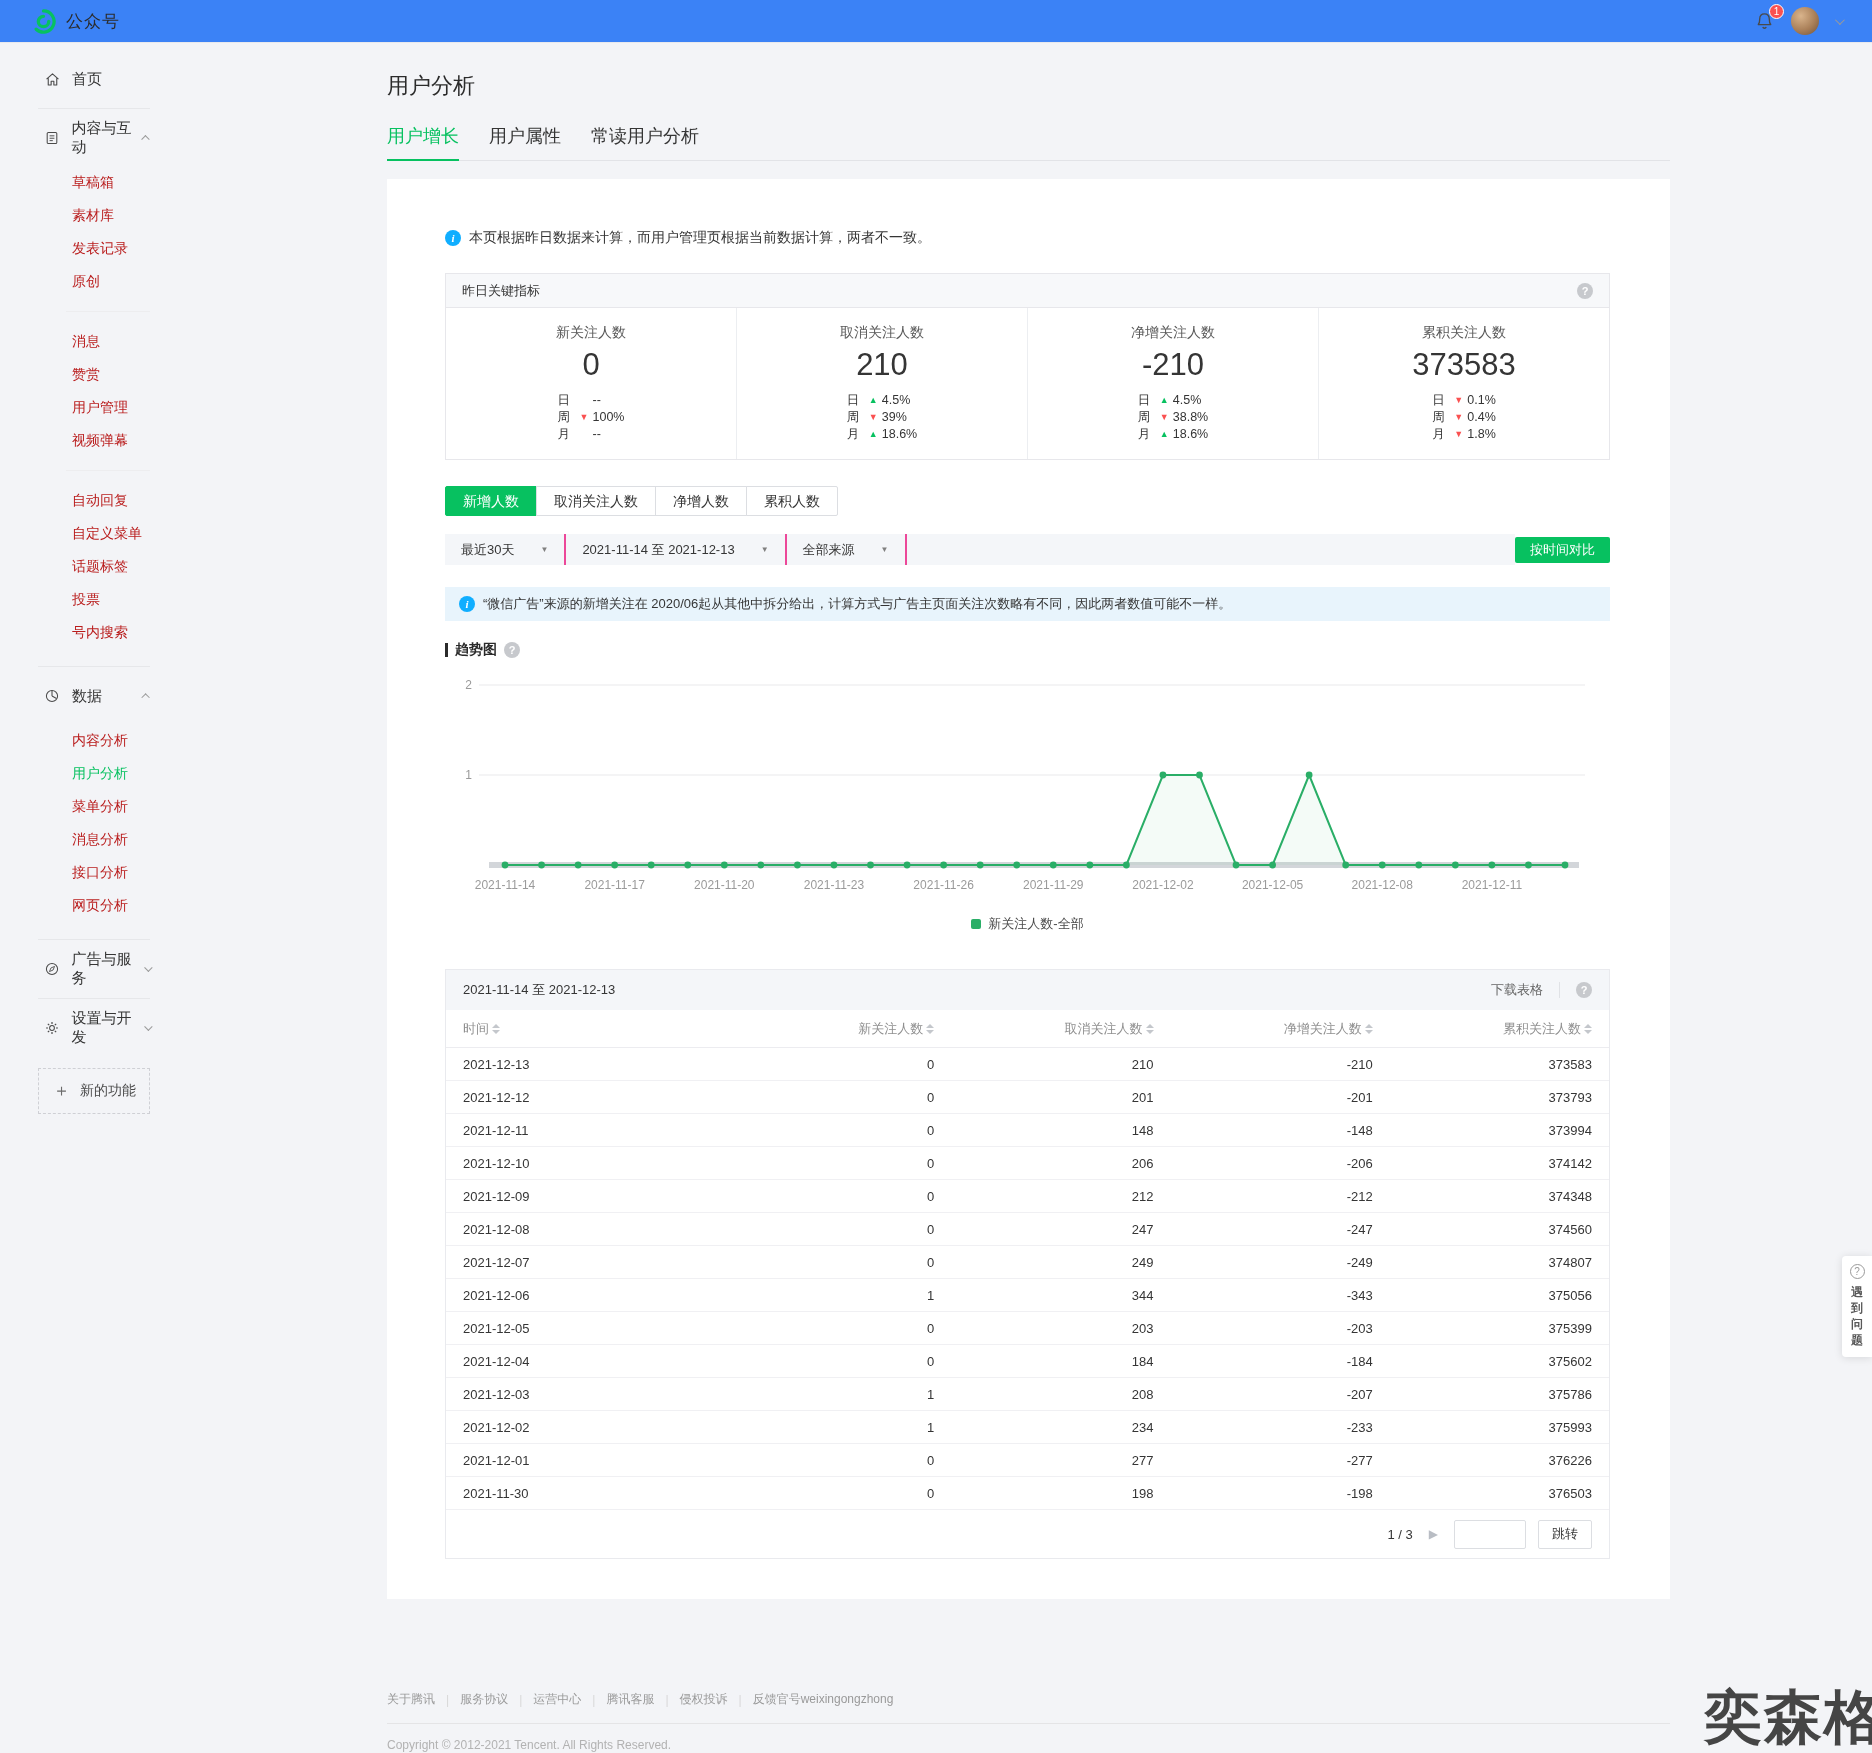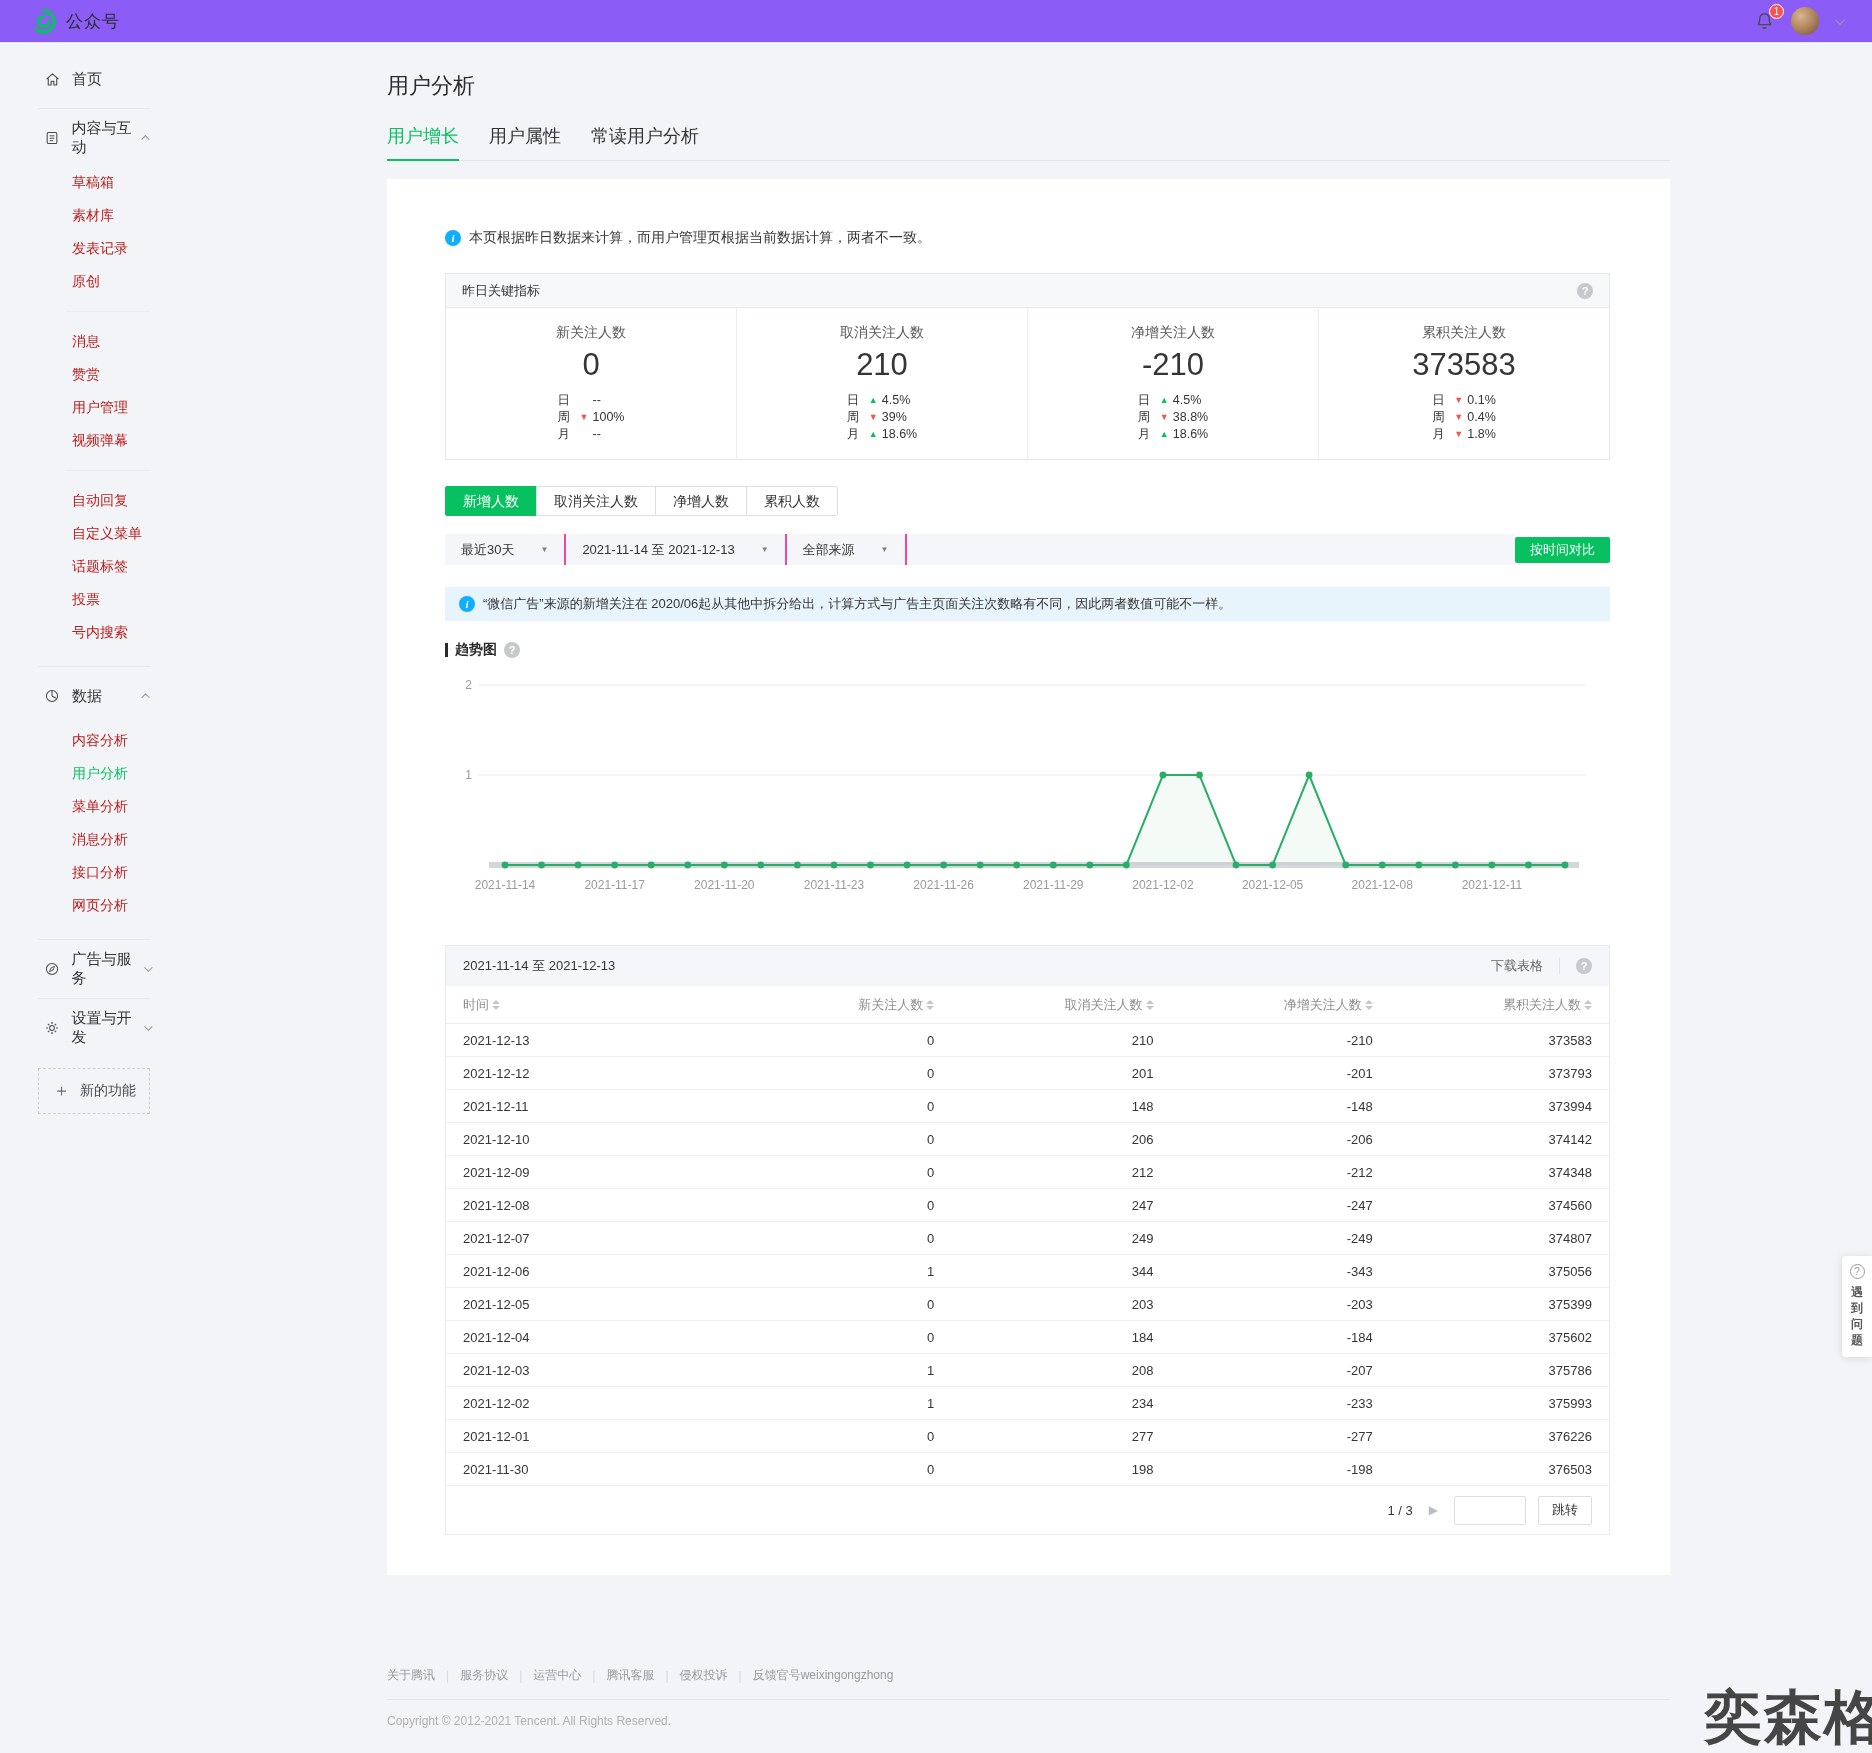--- a/index.html
+++ b/index.html
@@ -2,21 +2,21 @@
 <html><head>
 <meta charset="utf-8">
 <style>
   * { margin:0; padding:0; box-sizing:border-box; }
   html,body { width:1872px; height:1753px; overflow:hidden; }
   body {
     font-family:"Liberation Sans","DejaVu Sans",sans-serif;
     background:#f3f4f7; color:#353535; position:relative; font-size:14px;
   }
   
-  .topbar { height:43px; background:#8b5cf6; border-bottom:1px solid #e8e9ed;
+  .topbar { height:43px; background:#3b82f6; border-bottom:1px solid #e8e9ed;
     display:flex; padding:0 30px; position:relative; z-index:3; }
   .brand-wrap { display:flex; align-items:center; gap:9px; }
   .brand-txt { font-size:17px; color:#2b2b2b; letter-spacing:1px; }
   .topbar-right { margin-left:auto; display:flex; align-items:center; gap:16px; }
   .bell-wrap { position:relative; cursor:pointer; }
   .badge { position:absolute; top:-7px; right:-9px; background:#fa5151; color:#fff;
     font-size:10px; min-width:15px; height:15px; line-height:13px; text-align:center;
     border-radius:9px; padding:0 3px; border:1px solid #fff; }
   .avatar { width:28px; height:28px; border-radius:50%;
     background:radial-gradient(circle at 35% 32%, #d9b48c 0%, #a97f58 55%, #6e5138 100%); }
@@ -437,20 +437,23 @@
               <text x="279.3103448275862" y="224" text-anchor="middle" font-size="12" fill="#9a9a9a">2021-11-20</text>
               <text x="388.9655172413793" y="224" text-anchor="middle" font-size="12" fill="#9a9a9a">2021-11-23</text>
               <text x="498.62068965517244" y="224" text-anchor="middle" font-size="12" fill="#9a9a9a">2021-11-26</text>
               <text x="608.2758620689655" y="224" text-anchor="middle" font-size="12" fill="#9a9a9a">2021-11-29</text>
               <text x="717.9310344827586" y="224" text-anchor="middle" font-size="12" fill="#9a9a9a">2021-12-02</text>
               <text x="827.5862068965517" y="224" text-anchor="middle" font-size="12" fill="#9a9a9a">2021-12-05</text>
               <text x="937.2413793103449" y="224" text-anchor="middle" font-size="12" fill="#9a9a9a">2021-12-08</text>
               <text x="1046.896551724138" y="224" text-anchor="middle" font-size="12" fill="#9a9a9a">2021-12-11</text>
             </svg>
           </div>
+        <div class="legend-row">
+          <span class="legend-swatch"></span><span>新关注人数-全部</span>
+        </div>
 
         
         <div class="table-box">
           <div class="table-head">
             <span>2021-11-14 至 2021-12-13</span>
             <span class="th-right">
               <span class="dl-link">下载表格</span>
               <span class="th-q">
                   <span class="q-ico">?</span>
                 </span>

